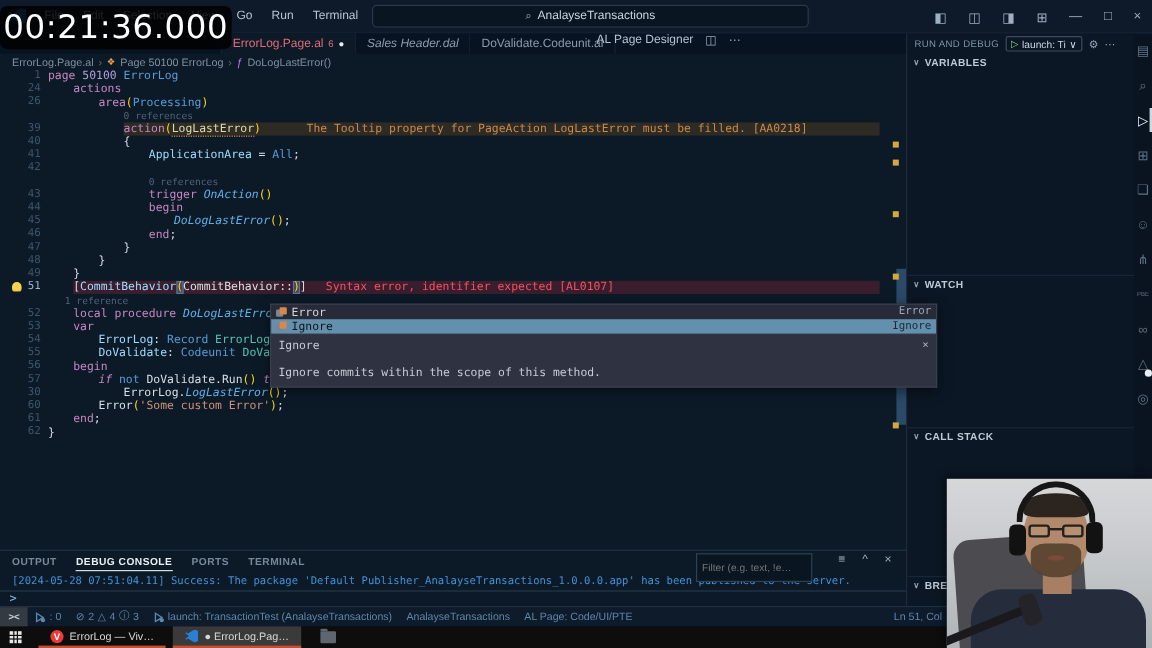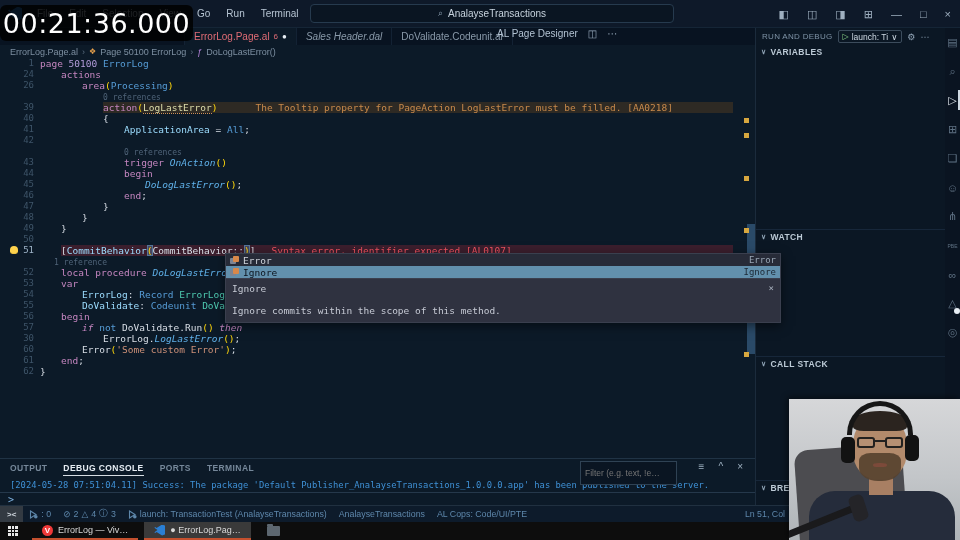--- a/index.html
+++ b/index.html
@@ -224,21 +224,20 @@
       <div class="code-row"><div class="gutter">41</div><div class="line-content" style="left: 124px;"><span class="tok-id">ApplicationArea</span><span class="tok-tx"> = </span><span class="tok-ty">All</span><span class="tok-tx">;</span></div></div>
       <div class="code-row"><div class="gutter">42</div><div class="line-content" style="left: 40px;"></div></div>
       <div class="code-row"><div class="gutter"></div><div class="line-content" style="left: 124px;"><span class="lens">0 references</span></div></div>
       <div class="code-row"><div class="gutter">43</div><div class="line-content" style="left: 124px;"><span class="tok-kw">trigger </span><span class="tok-fn">OnAction</span><span class="tok-br">()</span></div></div>
       <div class="code-row"><div class="gutter">44</div><div class="line-content" style="left: 124px;"><span class="tok-kw">begin</span></div></div>
       <div class="code-row"><div class="gutter">45</div><div class="line-content" style="left: 145px;"><span class="tok-fn">DoLogLastError</span><span class="tok-br">()</span><span class="tok-tx">;</span></div></div>
       <div class="code-row"><div class="gutter">46</div><div class="line-content" style="left: 124px;"><span class="tok-kw">end</span><span class="tok-tx">;</span></div></div>
       <div class="code-row"><div class="gutter">47</div><div class="line-content" style="left: 103px;"><span class="tok-tx">}</span></div></div>
       <div class="code-row"><div class="gutter">48</div><div class="line-content" style="left: 82px;"><span class="tok-tx">}</span></div></div>
       <div class="code-row"><div class="gutter">49</div><div class="line-content" style="left: 61px;"><span class="tok-tx">}</span></div></div>
-      <div class="code-row"><div class="gutter">50</div><div class="line-content" style="left: 40px;"></div></div>
       <div class="code-row"><div class="gutter active">51</div><div class="bulb"></div><div class="band band-err" style="left: 61px;"></div><div class="line-content" style="left: 61px;"><span class="tok-tx">[</span><span class="tok-id">CommitBehavior</span><span class="tok-brm">(</span><span class="tok-tx">CommitBehavior::</span><span class="tok-brm">)</span><span class="tok-tx">]</span><span class="msg-err">Syntax error, identifier expected [AL0107]</span></div></div>
       <div class="code-row"><div class="gutter"></div><div class="line-content" style="left: 54px;"><span class="lens">1 reference</span></div></div>
       <div class="code-row"><div class="gutter">52</div><div class="line-content" style="left: 61px;"><span class="tok-kw">local procedure </span><span class="tok-fn">DoLogLastError</span><span class="tok-br">()</span></div></div>
       <div class="code-row"><div class="gutter">53</div><div class="line-content" style="left: 61px;"><span class="tok-kw">var</span></div></div>
       <div class="code-row"><div class="gutter">54</div><div class="line-content" style="left: 82px;"><span class="tok-id">ErrorLog</span><span class="tok-tx">: </span><span class="tok-ty">Record</span><span class="tok-tl"> ErrorLog</span><span class="tok-tx">;</span></div></div>
       <div class="code-row"><div class="gutter">55</div><div class="line-content" style="left: 82px;"><span class="tok-id">DoValidate</span><span class="tok-tx">: </span><span class="tok-ty">Codeunit</span><span class="tok-tl"> DoValidate</span><span class="tok-tx">;</span></div></div>
       <div class="code-row"><div class="gutter">56</div><div class="line-content" style="left: 61px;"><span class="tok-kw">begin</span></div></div>
       <div class="code-row"><div class="gutter">57</div><div class="line-content" style="left: 82px;"><span class="tok-kwi">if </span><span class="tok-ty">not </span><span class="tok-tx">DoValidate.</span><span class="tok-tx">Run</span><span class="tok-br">()</span><span class="tok-kwi"> then</span></div></div>
       <div class="code-row"><div class="gutter">30</div><div class="line-content" style="left: 103px;"><span class="tok-tx">ErrorLog.</span><span class="tok-fn">LogLastError</span><span class="tok-br">()</span><span class="tok-tx">;</span></div></div>
       <div class="code-row"><div class="gutter">60</div><div class="line-content" style="left: 82px;"><span class="tok-tx">Error</span><span class="tok-br">(</span><span class="tok-str">'Some custom Error'</span><span class="tok-br">)</span><span class="tok-tx">;</span></div></div>
@@ -377,21 +376,21 @@
       <svg width="9" height="9" viewBox="0 0 9 9">
           <path d="M1.5 1 L7 4.5 L1.5 8 Z" fill="none" stroke="#5e87ab" stroke-width="1.1"></path>
           <circle cx="6.8" cy="6.8" r="1.8" fill="#5e87ab"></circle>
         </svg>
       <span>launch: TransactionTest (AnalayseTransactions)</span>
     </div>
     <div class="sb-item">
         <span>AnalayseTransactions</span>
       </div>
     <div class="sb-item">
-        <span>AL Cops: Code/UI/PTE</span>
+        <span>AL Page: Code/UI/PTE</span>
       </div>
     <div class="sb-item sb-right">
         <span>Ln 51, Col</span>
       </div>
   </div>
 
   <div class="taskbar">
     <div class="start-btn">
       <div class="start-grid">
           <i></i>

